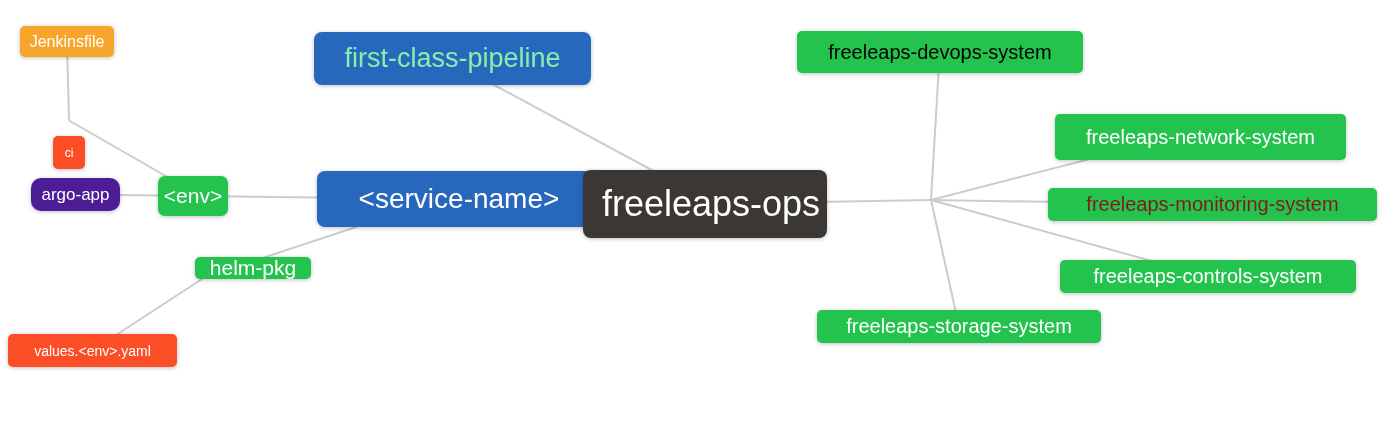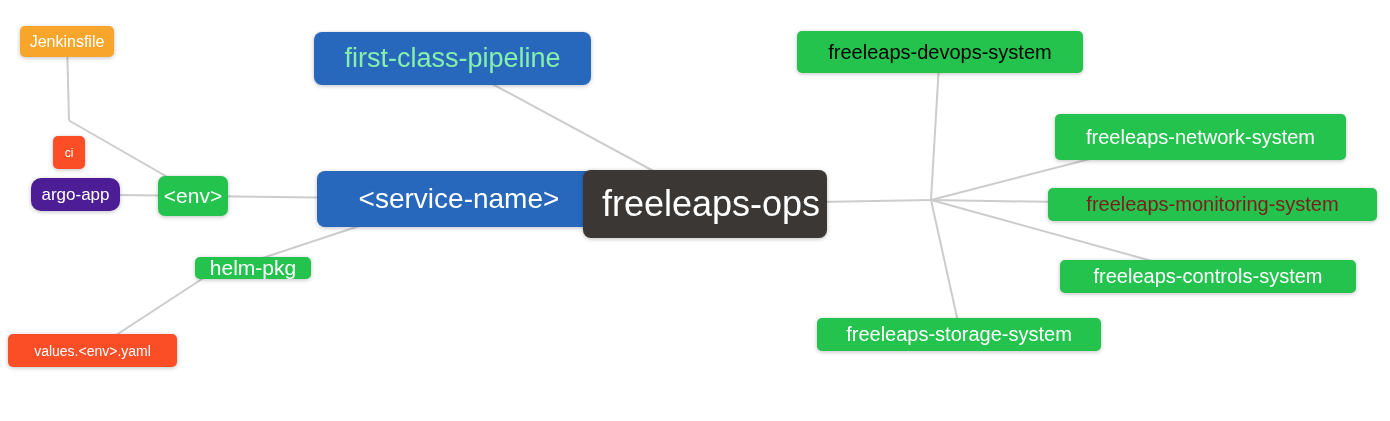--- a/index.html
+++ b/index.html
@@ -66,14 +66,14 @@
     <div class="node" style="left: 158px; top: 176px; width: 70px; height: 40px; font-size: 21px; background: rgb(36, 195, 78); color: rgb(255, 255, 255); border-radius: 7px; text-align: right;">&lt;env&gt;</div>
     <div class="node" style="left: 147px; top: 257px; width: 116px; height: 22px; font-size: 21px; background: rgb(36, 195, 78); color: rgb(255, 255, 255); border-radius: 5px; margin-left: 48px;">helm-pkg</div>
     <div class="node" style="left: 8px; top: 334px; width: 169px; height: 33px; font-size: 14px; background: rgb(251, 78, 38); color: rgb(255, 255, 255); border-radius: 5px;">values.&lt;env&gt;.yaml</div>
     <div class="node" style="left: 314px; top: 32px; width: 277px; height: 53px; font-size: 27px; background: rgb(39, 103, 188); color: #86efac; border-radius: 8px;">first-class-pipeline</div>
     <div class="node" style="left: 317px; top: 171px; width: 284px; height: 56px; font-size: 28px; background: rgb(39, 103, 188); color: rgb(255, 255, 255); border-radius: 8px;">&lt;service-name&gt;</div>
     <div class="node" style="left: 583px; top: 170px; width: 244px; height: 68px; font-size: 36px; background: rgb(59, 55, 52); color: rgb(255, 255, 255); border-radius: 8px; padding-left: 12px;">freeleaps-ops</div>
     <div class="node" style="left: 797px; top: 31px; width: 286px; height: 42px; font-size: 20px; background: rgb(36, 195, 78); color: #000000; border-radius: 5px;">freeleaps-devops-system</div>
     <div class="node" style="left: 1055px; top: 114px; width: 291px; height: 46px; font-size: 20px; background: rgb(36, 195, 78); color: rgb(255, 255, 255); border-radius: 5px;">freeleaps-network-system</div>
     <div class="node" style="left: 1048px; top: 188px; width: 329px; height: 33px; font-size: 20px; background: rgb(36, 195, 78); color: #7f1d1d; border-radius: 5px;">freeleaps-monitoring-system</div>
     <div class="node" style="left: 1060px; top: 260px; width: 296px; height: 33px; font-size: 20px; background: rgb(36, 195, 78); color: rgb(255, 255, 255); border-radius: 5px; text-align: center;">freeleaps-controls-system</div>
-    <div class="node" style="left: 817px; top: 310px; width: 284px; height: 33px; font-size: 20px; background: rgb(36, 195, 78); color: rgb(255, 255, 255); border-radius: 5px; margin-top: 8px;">freeleaps-storage-system</div>
+    <div class="node" style="left: 817px; top: 310px; width: 284px; height: 33px; font-size: 20px; background: rgb(36, 195, 78); color: rgb(255, 255, 255); border-radius: 5px;">freeleaps-storage-system</div>
   </div>
 
 </body></html>

